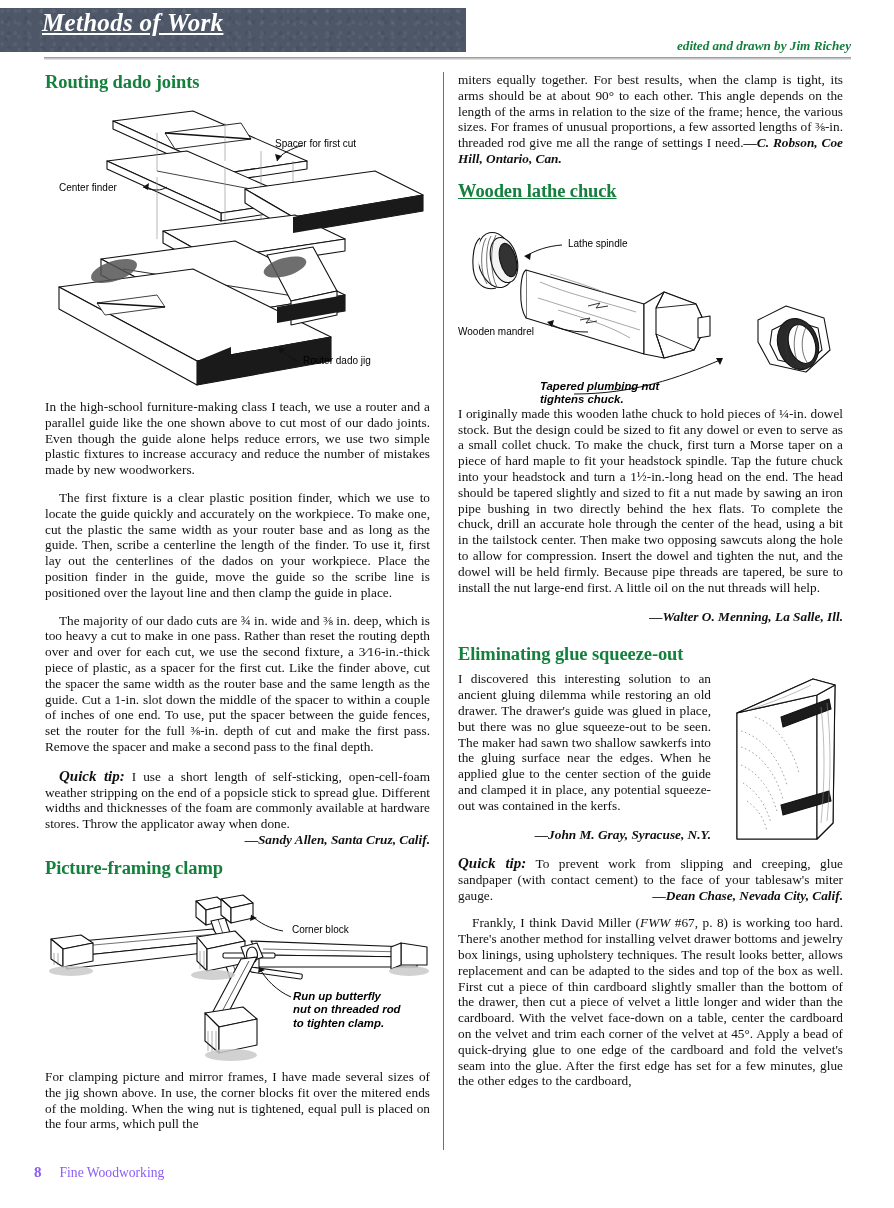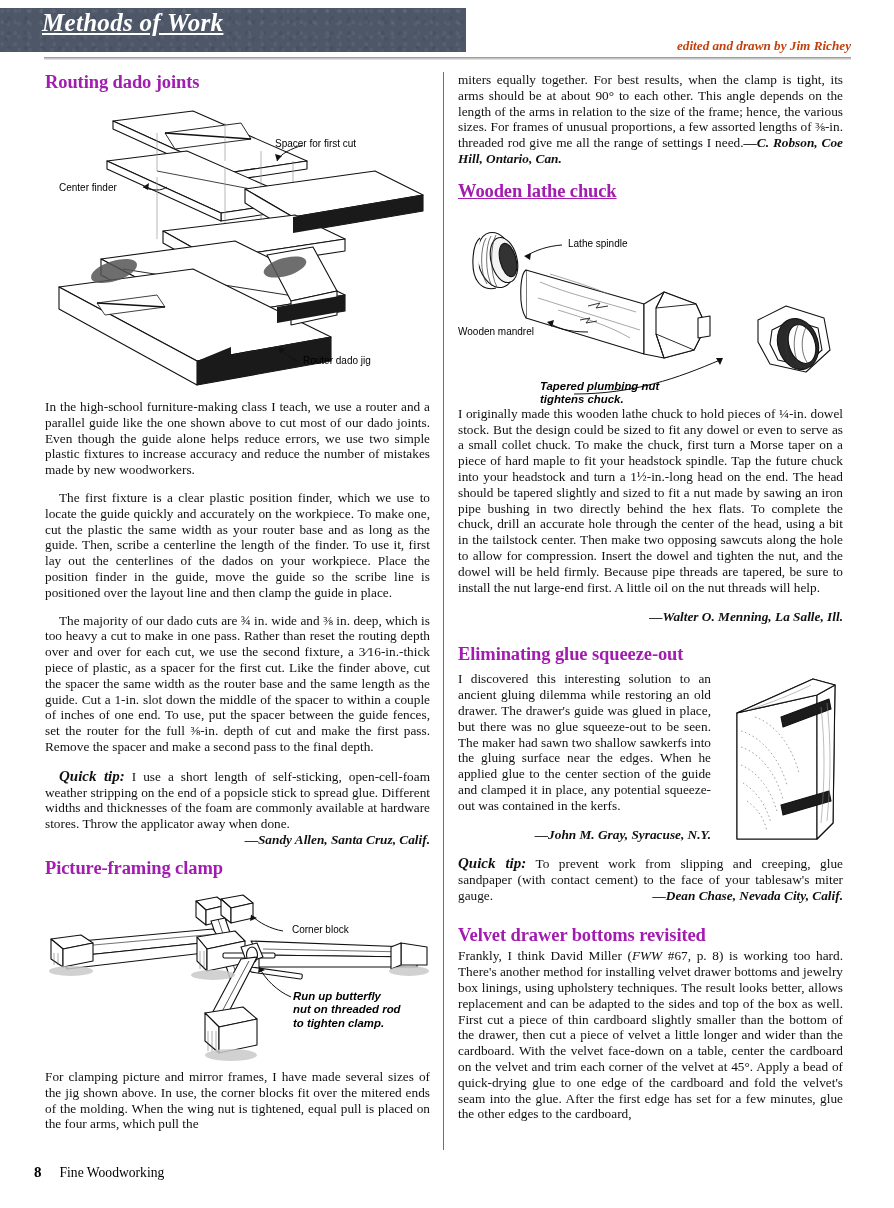--- a/index.html
+++ b/index.html
@@ -40,21 +40,21 @@
     color: #ffffff;
     text-decoration: underline;
   }
   .byline {
     position: absolute;
     right: 43px; top: 38px;
     font-family: "Liberation Serif", "DejaVu Serif", serif;
     font-style: italic;
     font-weight: bold;
     font-size: 13.2px;
-    color: #c2410c;
+    color: #15803d;
     text-align: center;
   }
   .rule-top {
     position: absolute;
     left: 44px; right: 43px; top: 57px;
     height: 3px;
     background: linear-gradient(to bottom, #8d8d8d, #c9c9c9 55%, #efefef);
   }
 
   
@@ -71,21 +71,21 @@
     width: 1px; height: 1078px;
     background: #6f6f6f;
   }
 
   h2.head {
     font-family: "Liberation Serif", "DejaVu Serif", serif;
     font-weight: bold;
     font-size: 18.5px;
     margin: 0 0 6px 0;
     letter-spacing: -.1px;
-    color: #a21caf;
+    color: #15803d;
   }
   h2.head.tight { margin-bottom: 2px; }
 
   p.body {
     margin: 0;
     font-size: 13.3px;
     line-height: 15.8px;
     text-align: justify;
     text-justify: inter-word;
     hyphens: manual;
@@ -128,21 +128,21 @@
     font-style: italic;
     font-weight: bold;
     font-size: 11.4px;
   }
 
   
   .footer {
     position: absolute;
     left: 34px; bottom: 27px;
     font-size: 13.6px;
-    color: #000000;
+    color: #8b5cf6;
   }
   .folio { font-weight: bold; font-size: 15px; }
   .folio-title { margin-left: 18px; }
 
   .float-fig {
     float: right;
     margin: 2px 0 2px 10px;
   }
 </style>
 </head>
@@ -447,20 +447,19 @@
     </svg>
   </div>
 
   <p class="body">I discovered this interesting solution to an ancient gluing dilemma while restoring an old drawer. The drawer's guide was glued in place, but there was no glue squeeze-out to be seen. The maker had sawn two shallow sawkerfs into the gluing surface near the edges. When he applied glue to the center section of the guide and clamped it in place, any potential squeeze-out was contained in the kerfs.</p>
   <p class="attrib-right">—John M. Gray, Syracuse, N.Y.</p>
 
   <p class="body" style="margin-top:0; clear:both;">
     <span class="qt">Quick tip:</span><span> To prevent work from slipping and creeping, glue sandpaper (with contact cement) to the face of your tablesaw's miter gauge.</span><span class="attrib" style="float:right;">—Dean Chase, Nevada City, Calif.</span>
   </p>
 
-  <h2 class="head tight" style="margin-top:22px;">Velvet drawer bottoms revisited</h2>
 
   <p class="body"><span>Frankly, I think David Miller (</span><span class="ital">FWW</span><span> #67, p. 8) is working too hard. There's another method for installing velvet drawer bottoms and jewelry box linings, using upholstery techniques. The result looks better, allows replacement and can be adapted to the sides and top of the box as well. First cut a piece of thin cardboard slightly smaller than the bottom of the drawer, then cut a piece of velvet a little longer and wider than the cardboard. With the velvet face-down on a table, center the cardboard on the velvet and trim each corner of the velvet at 45°. Apply a bead of quick-drying glue to one edge of the cardboard and fold the velvet's seam into the glue. After the first edge has set for a few minutes, glue the other edges to the cardboard,</span></p>
 </div>
 
 <div class="footer">
   <span class="folio">8</span><span class="folio-title">Fine Woodworking</span>
 </div>
 
 </body></html>

